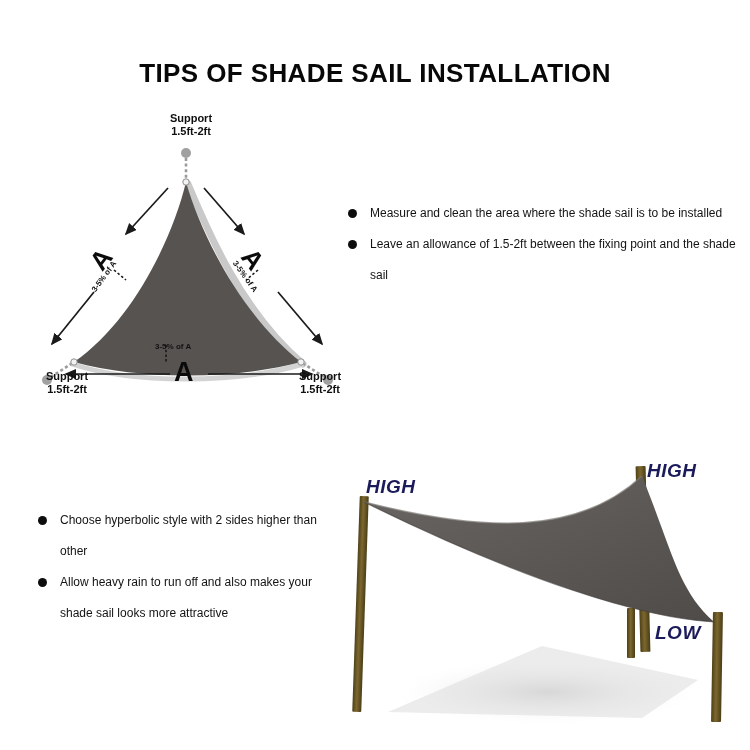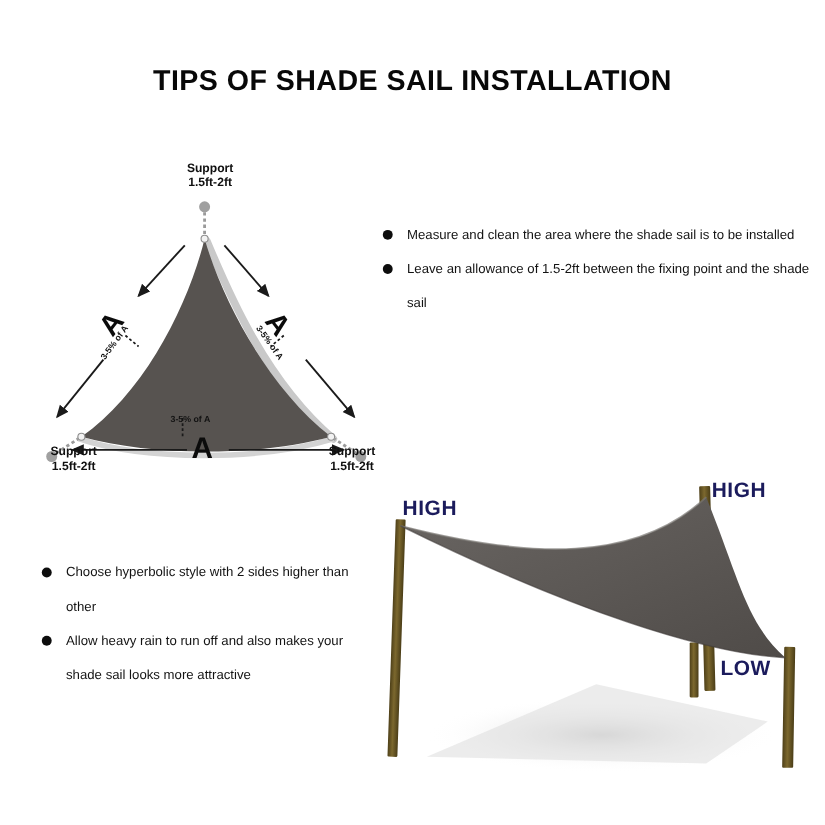--- a/index.html
+++ b/index.html
@@ -66,21 +66,20 @@
     width: 305px;
   }
 
   
   #triangle-diagram {
     position: absolute;
     top: 112px;
     left: 22px;
     width: 330px;
     height: 300px;
-    margin-top: 35px;
   }
   .support-label {
     position: absolute;
     text-align: center;
     font-size: 11px;
     font-weight: bold;
     line-height: 12.5px;
     color: #101010;
     white-space: nowrap;
   }
@@ -105,24 +104,25 @@
     color: #121212;
     white-space: nowrap;
   }
   #pct-left   { left: 64px;  top: 160px; transform: rotate(-54deg); }
   #pct-right  { left: 205px; top: 160px; transform: rotate(54deg); }
   #pct-bottom { left: 133px; top: 230px; }
 
   
   #hyperbolic-diagram {
     position: absolute;
-    top: 416px;
+    top: 440px;
     left: 342px;
     width: 406px;
     height: 296px;
+    font-style: italic;
   }
   .hl-label {
     position: absolute;
     font-size: 19px;
     font-weight: bold;
     color: #1b1b5c;
     letter-spacing: 0.5px;
     font-family: "Liberation Sans", sans-serif;
   }
   #label-high-left  { left: 24px;  top: 36px; }

